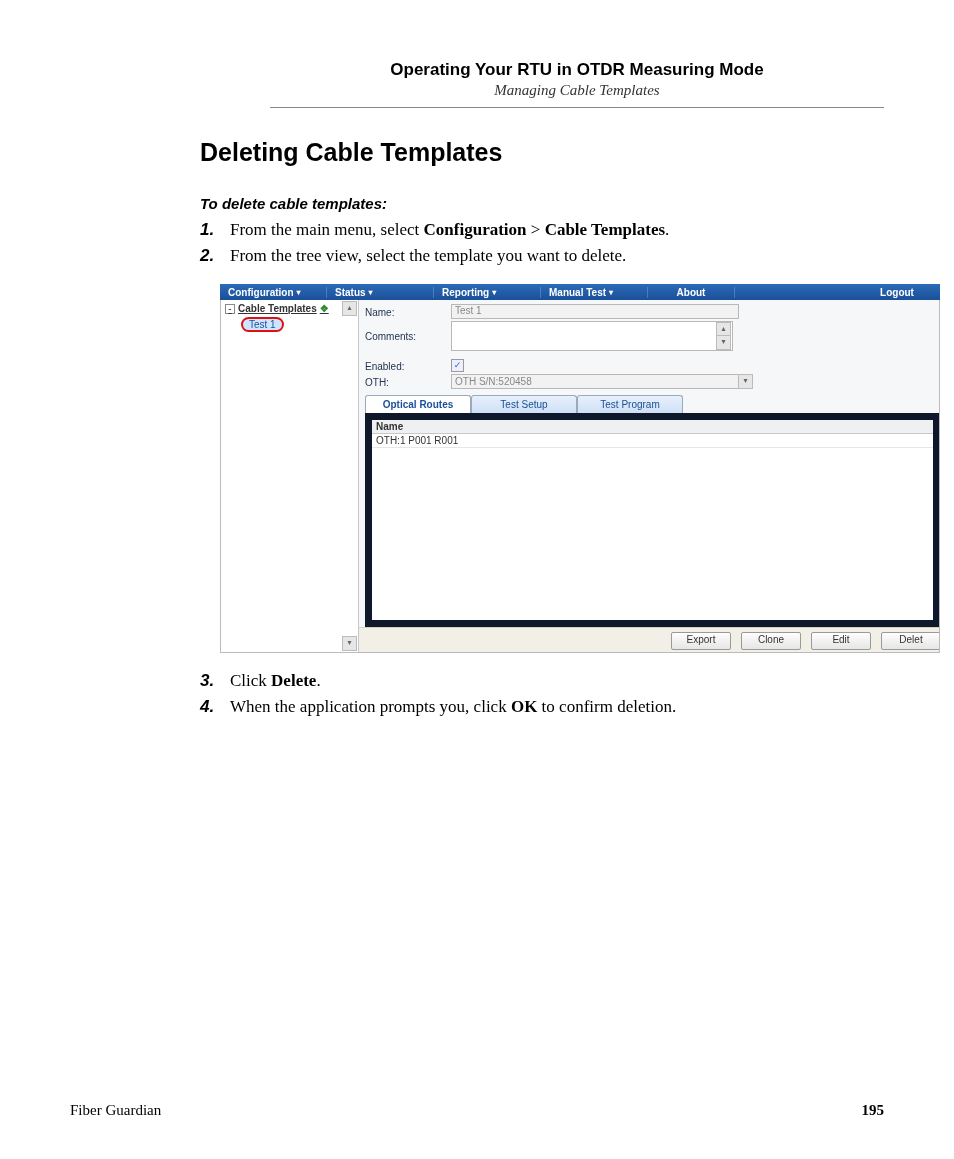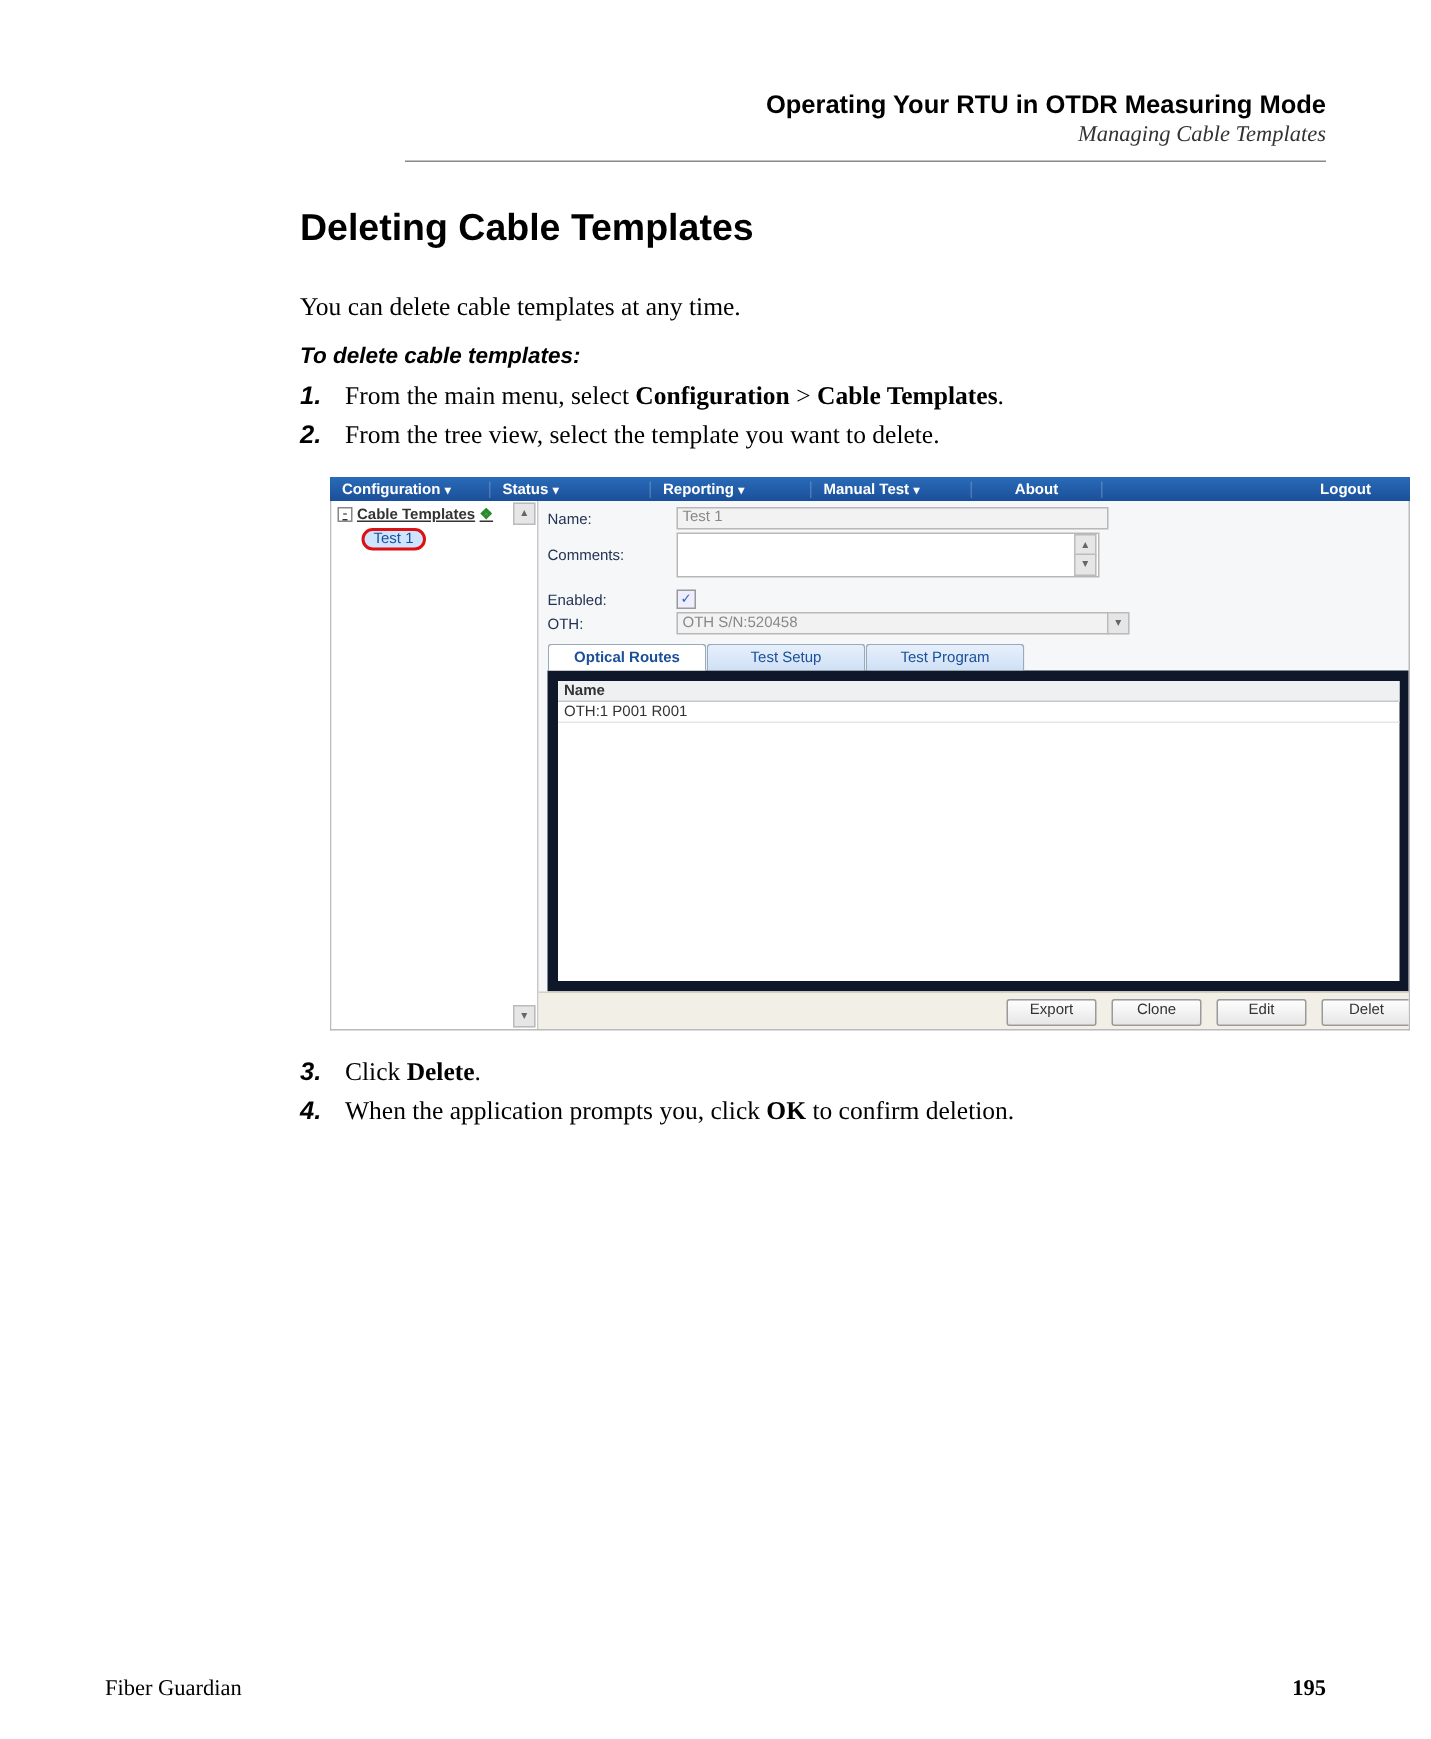--- a/index.html
+++ b/index.html
@@ -10,21 +10,21 @@
     background: #fff;
     width: 954px;
   }
   .page {
     padding: 60px 70px 40px 70px;
     box-sizing: border-box;
     min-height: 1159px;
     position: relative;
   }
   .header-block {
-    text-align: right;
+    text-align: center;
     margin-left: 200px;
     margin-bottom: 8px;
   }
   .header-title {
     font-family: "Segoe UI", Arial, sans-serif;
     font-weight: 700;
     font-size: 17px;
   }
   .header-sub {
     font-family: Georgia, serif;
@@ -168,41 +168,40 @@
     border-top:1px solid #d6d0bf;
   }
   .btn {
     border:1px solid #9a9a9a; background:linear-gradient(#fefefe,#e6e6e6);
     font-size:10px; width:58px; height:16px; text-align:center; line-height:14px;
     border-radius:2px;
   }
   .btn.last{margin-right:-1px;}
   .footer {
     position:absolute;
-    bottom:24px; left:70px; right:70px;
+    bottom:40px; left:70px; right:70px;
     display:flex; justify-content:space-between;
     font-size:15px;
   }
   .footer .pn{font-weight:700;}
   .step-body span { font-size:17px; }
 </style>
 </head>
 <body>
 
 <div class="page">
 
   <div class="header-block">
     <div class="header-title">Operating Your RTU in OTDR Measuring Mode</div>
     <div class="header-sub">Managing Cable Templates</div>
   </div>
   <hr class="header-rule">
 
   <div class="section-block">
     <div class="section-title">Deleting Cable Templates</div>
-    <div class="intro">You can delete cable templates at any time.</div>
     <div class="subhead">To delete cable templates:</div>
 
     <div class="step">
       <div class="step-num">1.</div>
       <div class="step-body">
         <span>From the main menu, select </span><span class="b">Configuration</span><span> &gt; </span><span class="b">Cable Templates</span><span>.</span>
       </div>
     </div>
     <div class="step">
       <div class="step-num">2.</div>

